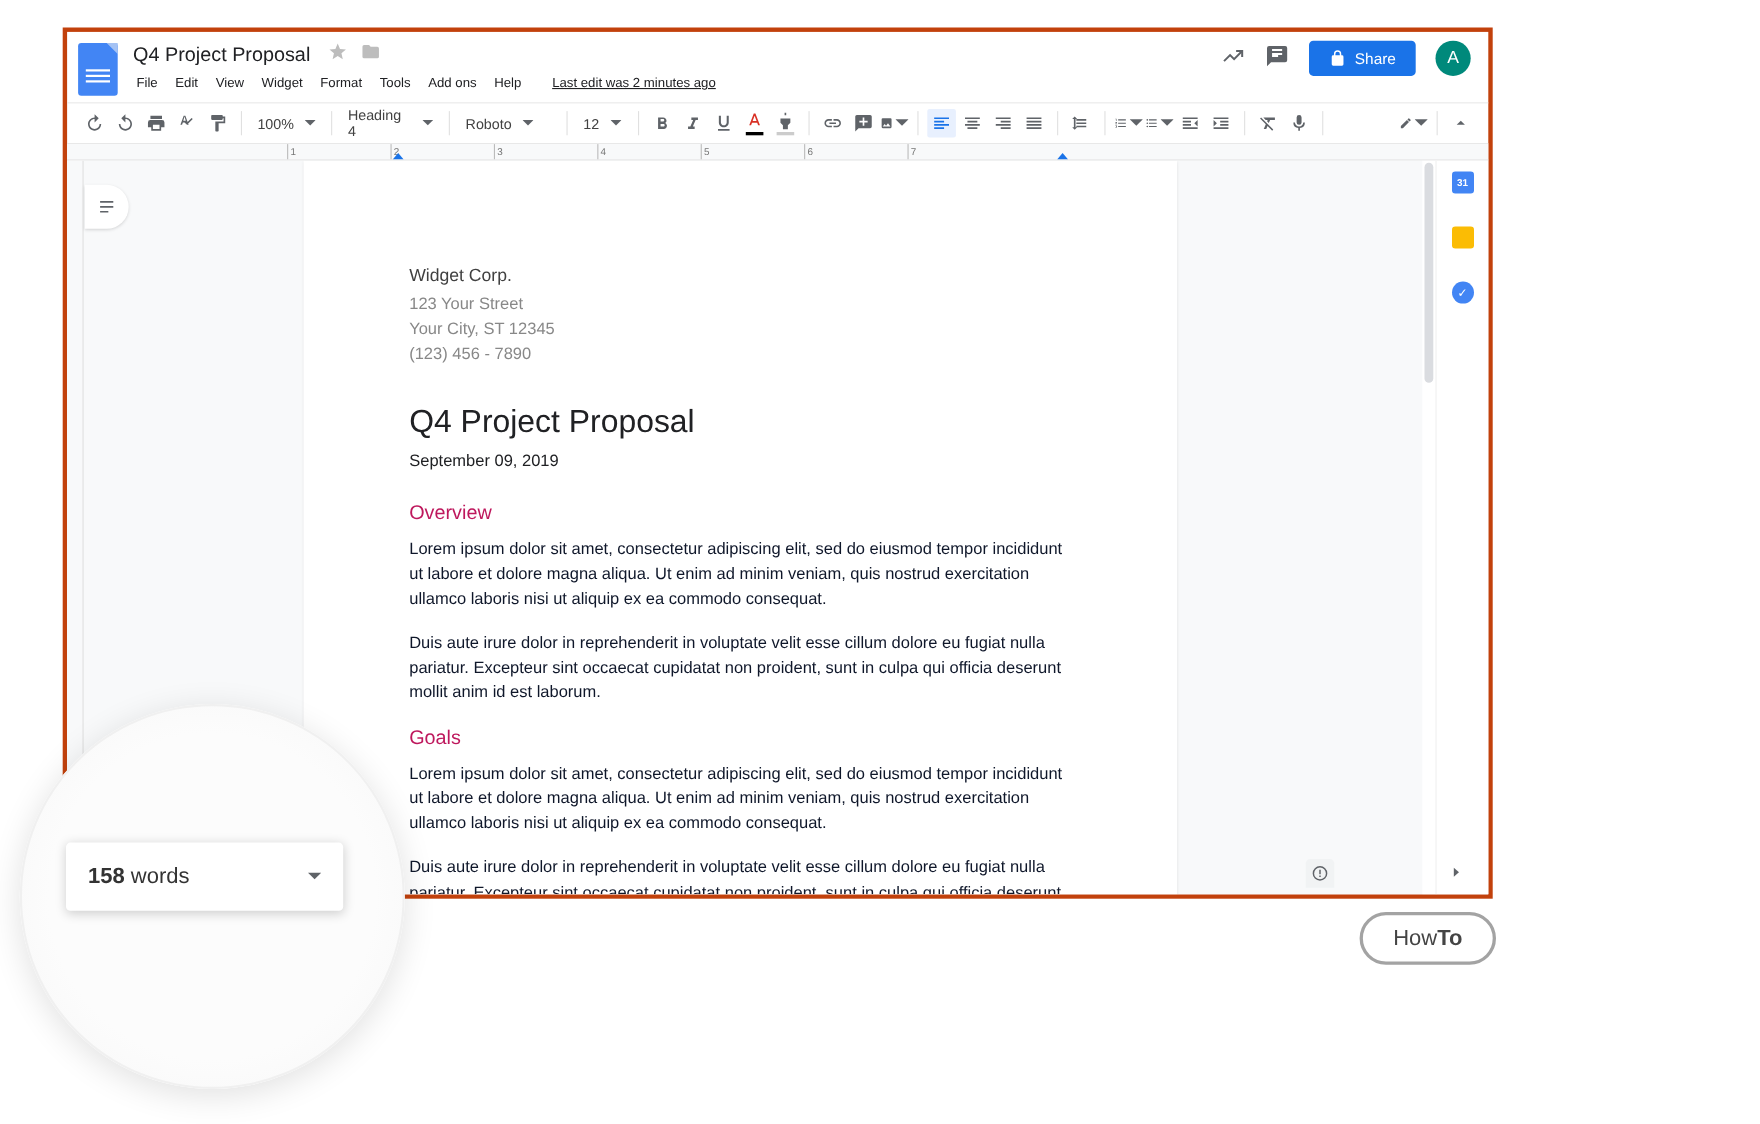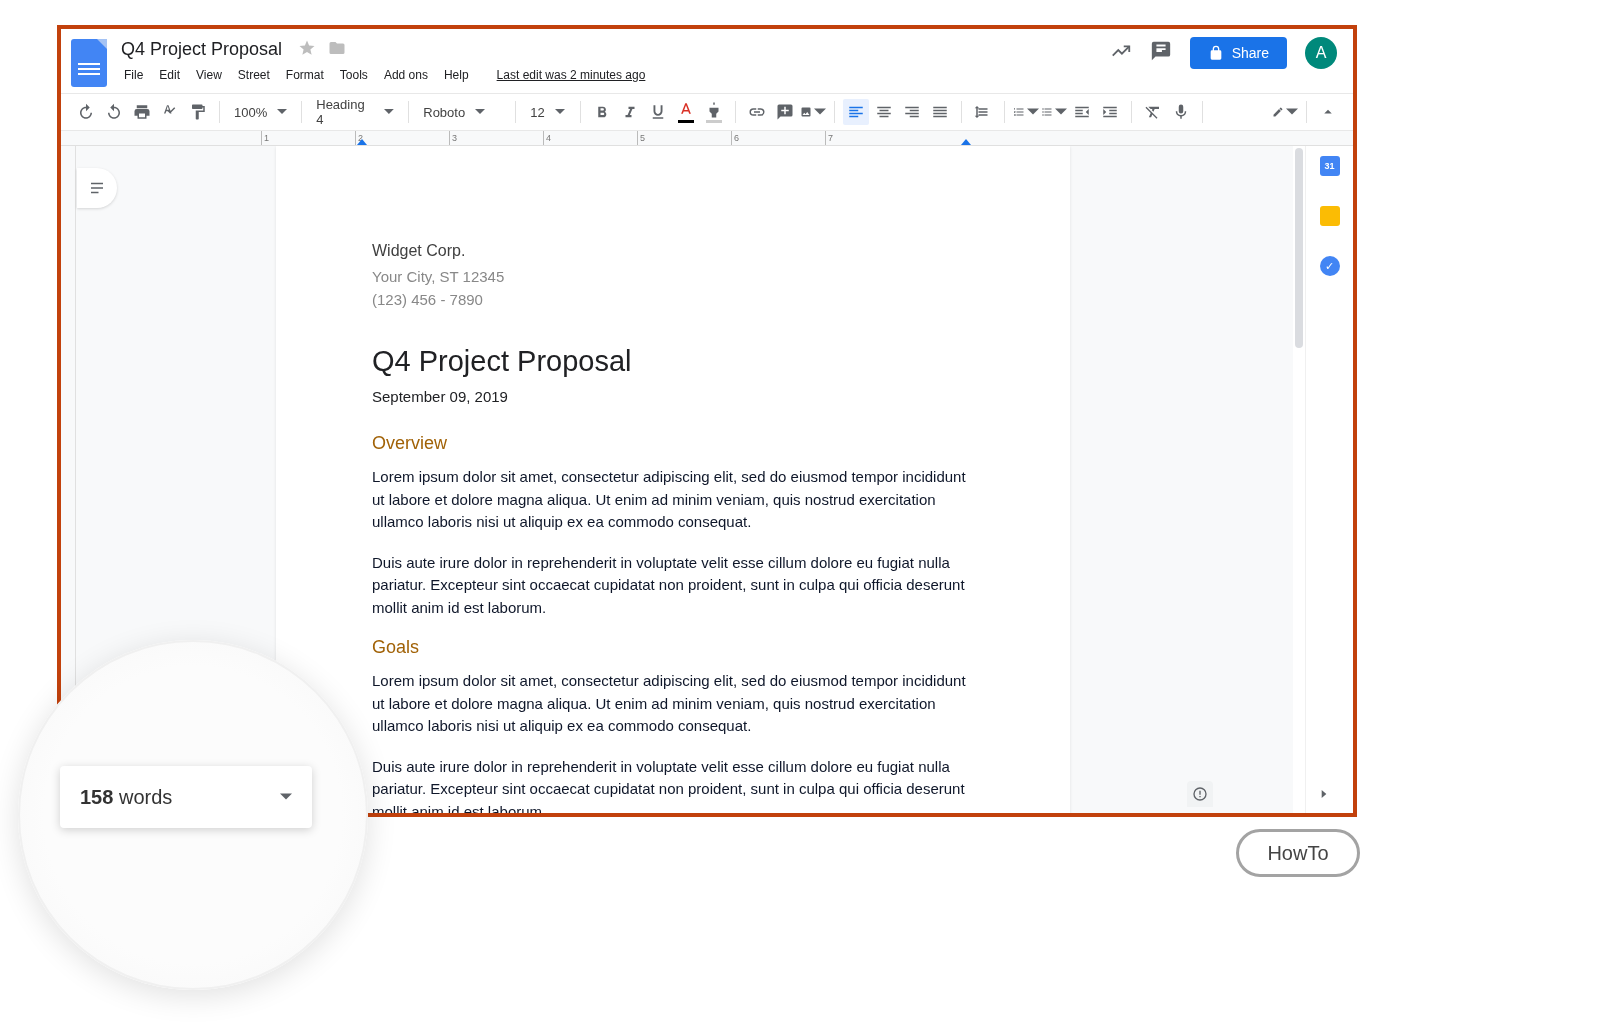--- a/index.html
+++ b/index.html
@@ -38,40 +38,40 @@
 .ruler-marker { position: absolute; bottom: 0; width: 0; height: 0; border-left: 5px solid transparent; border-right: 5px solid transparent; border-bottom: 6px solid #1a73e8; }
 .workspace { flex: 1; background: #f8f9fa; position: relative; overflow: hidden; display: flex; }
 .vruler { width: 15px; background: #f8f9fa; border-right: 1px solid #e0e0e0; position: relative; font-size: 9px; color: #777; }
 .outline-btn { position: absolute; left: 16px; top: 22px; width: 40px; height: 40px; background: #fff; border-radius: 0 20px 20px 0; box-shadow: 0 1px 3px rgba(0,0,0,.15); display: flex; align-items: center; justify-content: center; cursor: pointer; z-index: 10; }
 .outline-btn svg { width: 18px; height: 18px; fill: #5f6368; }
 .page { position: absolute; left: 200px; top: 0; width: 794px; background: #fff; box-shadow: 0 1px 3px rgba(0,0,0,.1); padding: 96px; min-height: 1050px; }
 .page .company { color: #404040; font-size: 16px; margin-bottom: 6px; }
 .page .addr { color: #888; font-size: 15px; line-height: 1.5; }
 .page h1 { font-size: 29px; font-weight: 400; color: #202124; margin-top: 34px; margin-bottom: 10px; }
 .page .date { font-size: 15px; color: #202124; margin-bottom: 28px; font-weight: 500; }
-.page h2 { font-size: 18px; font-weight: 500; color: #a16207; margin-bottom: 12px; margin-top: 18px; }
+.page h2 { font-size: 18px; font-weight: 500; color: #be185d; margin-bottom: 12px; margin-top: 18px; }
 .page p { font-size: 15px; color: #0f172a; line-height: 1.5; margin-bottom: 18px; }
 .sidepanel { width: 48px; background: #fff; border-left: 1px solid #f0f0f0; display: flex; flex-direction: column; align-items: center; gap: 30px; padding-top: 10px; }
 .sidepanel .app-ico { width: 20px; height: 20px; border-radius: 3px; }
 .sidepanel .cal { background: #4285f4; position: relative; }
 .sidepanel .cal::after { content: "31"; position: absolute; inset: 0; display: flex; align-items: center; justify-content: center; font-size: 9px; color: #fff; font-weight: bold; }
 .sidepanel .keep { background: #fbbc04; }
 .sidepanel .tasks { width: 20px; height: 20px; border-radius: 50%; background: #4285f4; position: relative; }
 .sidepanel .tasks::after { content: "✓"; position: absolute; inset: 0; display: flex; align-items: center; justify-content: center; font-size: 11px; color: #fff; }
 .scrollbar { width: 12px; background: #fff; }
 .scrollbar-thumb { width: 8px; height: 200px; background: #dadce0; border-radius: 4px; margin: 2px auto; }
 .explore-btn { position: absolute; right: 80px; bottom: 6px; width: 26px; height: 26px; background: #f1f3f4; border-radius: 4px 4px 0 0; display: flex; align-items: center; justify-content: center; cursor: pointer; }
 .sidepanel-chevron { position: absolute; right: 22px; bottom: 8px; }
 .magnify-circle { position: absolute; left: 18px; top: 640px; width: 350px; height: 350px; border-radius: 50%; background: radial-gradient(circle at center, #fcfcfc 60%, #f5f5f5 100%); box-shadow: 0 6px 30px rgba(0,0,0,.12), inset 0 0 0 2px #f0f0f0; z-index: 50; }
 .wordcount-box { position: absolute; left: 60px; top: 766px; width: 252px; height: 62px; background: #fff; border-radius: 4px; box-shadow: 0 2px 10px rgba(0,0,0,.18); display: flex; align-items: center; justify-content: space-between; padding: 0 20px; z-index: 60; cursor: pointer; }
 .wordcount-box .txt { font-size: 20px; color: #333; }
 .wordcount-box .txt b { font-weight: 700; }
 .wordcount-box svg { width: 12px; height: 12px; fill: #5f6368; }
 .howto-badge { position: absolute; right: 240px; bottom: 145px; width: 124px; height: 48px; border: 3px solid #a3a3a3; border-radius: 24px; background: #fff; display: flex; align-items: center; justify-content: center; font-size: 20px; font-weight: 500; color: #444; z-index: 70; }
-.howto-badge span.to { font-weight: 400; }
+.howto-badge span.to { font-weight: 700; }
 </style>
 </head>
 <body>
 
 <div class="app-frame">
 
   <div class="titlebar">
     <div class="docs-icon"></div>
     <div class="title-col">
       <div class="doc-title-row">
@@ -80,21 +80,21 @@
               <path d="M12 17.3l6.18 3.7-1.64-7 5.46-4.73-7.19-.61L12 2 9.19 8.66 2 9.27l5.46 4.73-1.64 7z"></path>
             </svg></span>
         <span class="folder-icon"><svg viewBox="0 0 24 24">
               <path d="M10 4H4a2 2 0 00-2 2v12a2 2 0 002 2h16a2 2 0 002-2V8a2 2 0 00-2-2h-8l-2-2z"></path>
             </svg></span>
       </div>
       <div class="menubar">
         <span>File</span>
         <span>Edit</span>
         <span>View</span>
-        <span>Street</span>
+        <span>Widget</span>
         <span>Format</span>
         <span>Tools</span>
         <span>Add ons</span>
         <span>Help</span>
         <span class="last-edit">Last edit was 2 minutes ago</span>
       </div>
     </div>
     <div class="title-actions">
       <span><svg viewBox="0 0 24 24">
             <path d="M3 17l6-6 4 4 8-8" fill="none" stroke="#5f6368" stroke-width="2"></path>
@@ -331,20 +331,21 @@
     <div class="vruler"></div>
     <div class="outline-btn">
         <svg viewBox="0 0 24 24">
           <path d="M4 5h16v2H4zm0 6h16v2H4zm0 6h10v2H4z"></path>
         </svg>
       </div>
 
     <div style="flex:1; position:relative; overflow:hidden">
       <div class="page">
         <div class="company">Widget Corp.</div>
+        <div class="addr">123 Your Street</div>
         <div class="addr">Your City, ST 12345</div>
         <div class="addr">(123) 456 - 7890</div>
         <h1>Q4 Project Proposal</h1>
         <div class="date">September 09, 2019</div>
         <h2>Overview</h2>
         <p>Lorem ipsum dolor sit amet, consectetur adipiscing elit, sed do eiusmod tempor incididunt ut labore et dolore magna aliqua. Ut enim ad minim veniam, quis nostrud exercitation ullamco laboris nisi ut aliquip ex ea commodo consequat.</p>
         <p>Duis aute irure dolor in reprehenderit in voluptate velit esse cillum dolore eu fugiat nulla pariatur. Excepteur sint occaecat cupidatat non proident, sunt in culpa qui officia deserunt mollit anim id est laborum.</p>
         <h2>Goals</h2>
         <p>Lorem ipsum dolor sit amet, consectetur adipiscing elit, sed do eiusmod tempor incididunt ut labore et dolore magna aliqua. Ut enim ad minim veniam, quis nostrud exercitation ullamco laboris nisi ut aliquip ex ea commodo consequat.</p>
         <p>Duis aute irure dolor in reprehenderit in voluptate velit esse cillum dolore eu fugiat nulla pariatur. Excepteur sint occaecat cupidatat non proident, sunt in culpa qui officia deserunt mollit anim id est laborum.</p>

